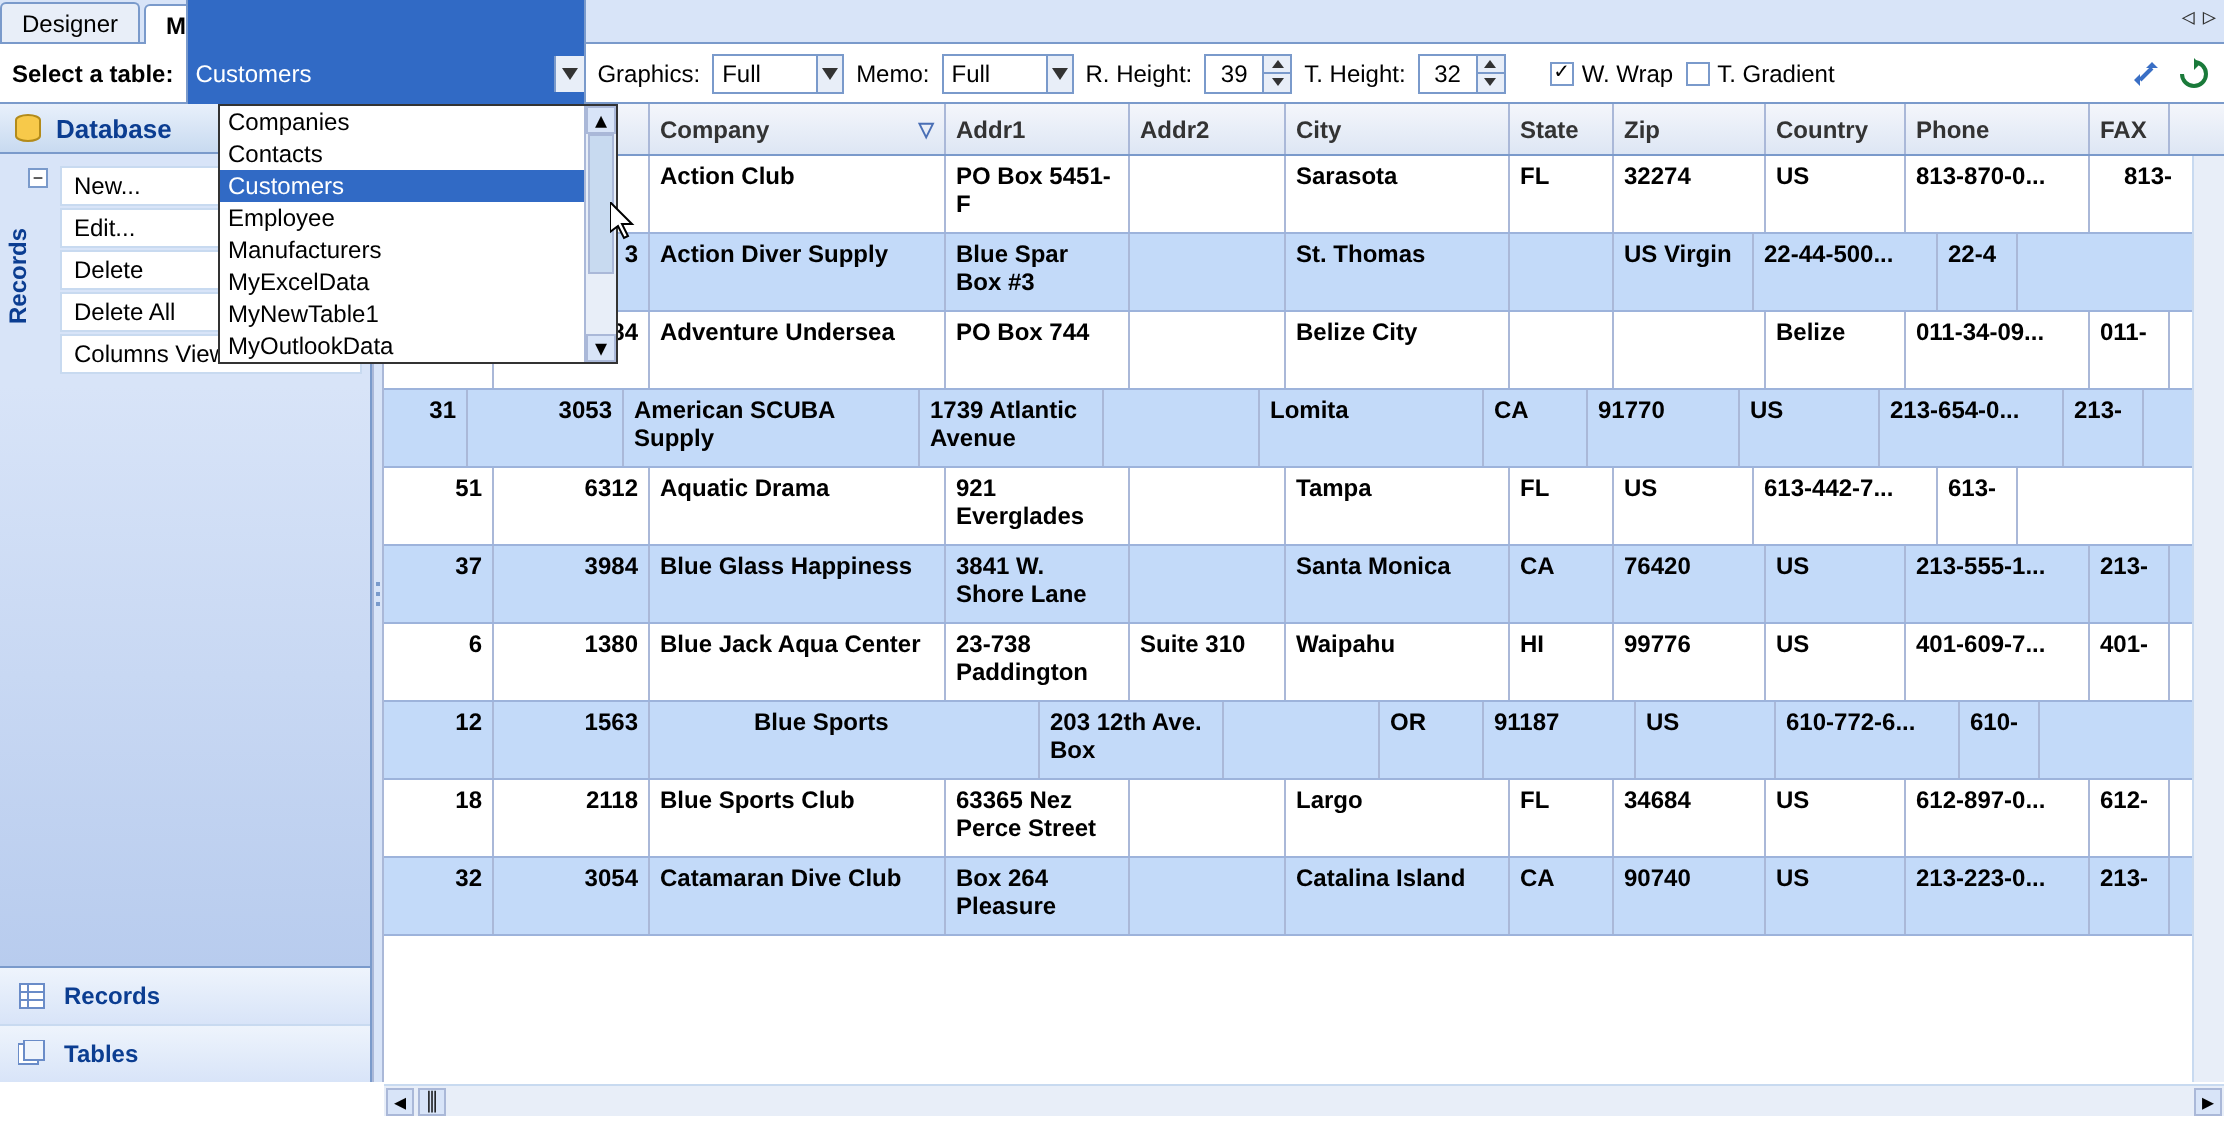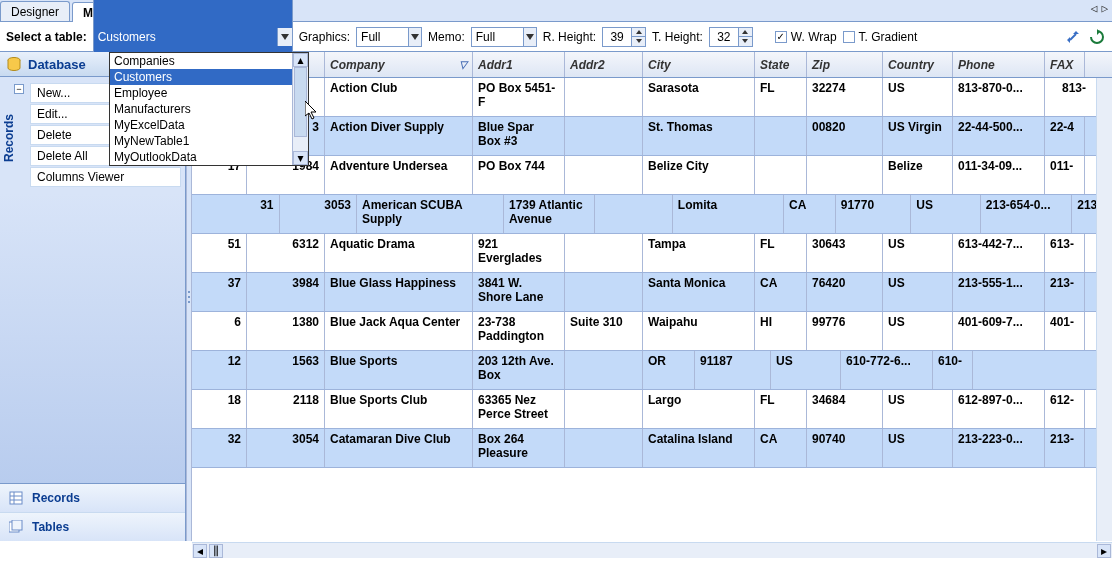--- a/index.html
+++ b/index.html
@@ -55,21 +55,21 @@
   
   .bottom-nav { border-top: 1px solid #7a9acb; }
   .bn-item { display: flex; align-items: center; padding: 6px 8px; background: linear-gradient(#eef4fc,#d8e4f8); border-bottom:1px solid #c8daf0; cursor:pointer; gap:8px; }
   .bn-item:last-child { border-bottom:none; }
   .bn-icon { width:16px; height:16px; display:flex; align-items:center; justify-content:center; }
   .bn-label { color:#0b3d91; font-weight:bold; }
   
   
   .grid-wrap { flex: 1; position: relative; overflow: hidden; background: #fff; }
   .grid-header { display: flex; background: linear-gradient(#f4f6fb,#dde6f4); border-bottom: 1px solid #7a9acb; height: 26px; }
-  .gh-cell { border-right: 1px solid #aab8d8; padding: 4px 5px; font-weight: bold; color: #333; overflow:hidden; white-space:nowrap; display:flex; align-items:center;font-style:italic; }
+  .gh-cell { border-right: 1px solid #aab8d8; padding: 4px 5px; font-weight: bold; color: #333; overflow:hidden; white-space:nowrap; display:flex; align-items:center; }
   .sort-ind { margin-left:auto; color:#4a6fb5; font-size:10px; }
   
   .grid-body { overflow: hidden; }
   .grid-row { display: flex; border-bottom: 1px solid #9db3db; height: 39px; }
   .grid-row.alt { background: #c3daf9; }
   .g-cell { border-right: 1px solid #aab8d8; padding: 3px 5px; overflow: hidden; word-wrap: break-word; font-size: 12px; }
   .g-cell.num { text-align: right; font-weight: bold; }
   .g-cell.bold { font-weight: bold; }
   
   .vscroll { position: absolute; right: 0; top: 26px; bottom: 0; width: 16px; background: #e8eef8; border-left:1px solid #c8daf0; }
@@ -276,60 +276,58 @@
           <div class="g-cell bold" style="width: 40px; margin-left: 12px;">813-</div>
         </div>
         <div class="grid-row alt">
           <div class="g-cell bold num" style="width: 55px;"></div>
           <div class="g-cell bold num" style="width: 78px;">3</div>
           <div class="g-cell bold" style="width: 148px;">Action Diver Supply</div>
           <div class="g-cell bold" style="width: 92px;">Blue Spar Box #3</div>
           <div class="g-cell bold" style="width: 78px;"></div>
           <div class="g-cell bold" style="width: 112px;">St. Thomas</div>
           <div class="g-cell bold" style="width: 52px;"></div>
-          <div class="g-cell bold" style="width: 76px;">00820</div>
           <div class="g-cell bold" style="width: 70px;">US Virgin</div>
           <div class="g-cell bold" style="width: 92px;">22-44-500...</div>
           <div class="g-cell bold" style="width: 40px;">22-4</div>
         </div>
         <div class="grid-row">
           <div class="g-cell bold num" style="width: 55px;">17</div>
           <div class="g-cell bold num" style="width: 78px;">1984</div>
           <div class="g-cell bold" style="width: 148px;">Adventure Undersea</div>
           <div class="g-cell bold" style="width: 92px;">PO Box 744</div>
           <div class="g-cell bold" style="width: 78px;"></div>
           <div class="g-cell bold" style="width: 112px;">Belize City</div>
           <div class="g-cell bold" style="width: 52px;"></div>
           <div class="g-cell bold" style="width: 76px;"></div>
           <div class="g-cell bold" style="width: 70px;">Belize</div>
           <div class="g-cell bold" style="width: 92px;">011-34-09...</div>
           <div class="g-cell bold" style="width: 40px;">011-</div>
         </div>
         <div class="grid-row alt">
-          <div class="g-cell bold num" style="width: 72px; margin-left: 16px;">31</div>
+          <div class="g-cell bold num" style="width: 42px;">31</div>
           <div class="g-cell bold num" style="width: 78px;">3053</div>
           <div class="g-cell bold" style="width: 148px;">American SCUBA Supply</div>
           <div class="g-cell bold" style="width: 92px;">1739 Atlantic Avenue</div>
           <div class="g-cell bold" style="width: 78px;"></div>
           <div class="g-cell bold" style="width: 112px;">Lomita</div>
           <div class="g-cell bold" style="width: 52px;">CA</div>
           <div class="g-cell bold" style="width: 76px;">91770</div>
           <div class="g-cell bold" style="width: 70px;">US</div>
           <div class="g-cell bold" style="width: 92px;">213-654-0...</div>
           <div class="g-cell bold" style="width: 40px;">213-</div>
         </div>
         <div class="grid-row">
           <div class="g-cell bold num" style="width: 55px;">51</div>
           <div class="g-cell bold num" style="width: 78px;">6312</div>
           <div class="g-cell bold" style="width: 148px;">Aquatic Drama</div>
           <div class="g-cell bold" style="width: 92px;">921 Everglades</div>
           <div class="g-cell bold" style="width: 78px;"></div>
           <div class="g-cell bold" style="width: 112px;">Tampa</div>
           <div class="g-cell bold" style="width: 52px;">FL</div>
-          <div class="g-cell bold" style="width: 76px;">30643</div>
           <div class="g-cell bold" style="width: 70px;">US</div>
           <div class="g-cell bold" style="width: 92px;">613-442-7...</div>
           <div class="g-cell bold" style="width: 40px;">613-</div>
         </div>
         <div class="grid-row alt">
           <div class="g-cell bold num" style="width: 55px;">37</div>
           <div class="g-cell bold num" style="width: 78px;">3984</div>
           <div class="g-cell bold" style="width: 148px;">Blue Glass Happiness</div>
           <div class="g-cell bold" style="width: 92px;">3841 W. Shore Lane</div>
           <div class="g-cell bold" style="width: 78px;"></div>
@@ -349,21 +347,21 @@
           <div class="g-cell bold" style="width: 112px;">Waipahu</div>
           <div class="g-cell bold" style="width: 52px;">HI</div>
           <div class="g-cell bold" style="width: 76px;">99776</div>
           <div class="g-cell bold" style="width: 70px;">US</div>
           <div class="g-cell bold" style="width: 92px;">401-609-7...</div>
           <div class="g-cell bold" style="width: 40px;">401-</div>
         </div>
         <div class="grid-row alt">
           <div class="g-cell bold num" style="width: 55px;">12</div>
           <div class="g-cell bold num" style="width: 78px;">1563</div>
-          <div class="g-cell bold" style="width: 148px;">Blue Sports</div>
+          <div class="g-cell bold" style="width: 148px; margin-left: 47px;">Blue Sports</div>
           <div class="g-cell bold" style="width: 92px;">203 12th Ave. Box</div>
           <div class="g-cell bold" style="width: 78px;"></div>
           <div class="g-cell bold" style="width: 52px;">OR</div>
           <div class="g-cell bold" style="width: 76px;">91187</div>
           <div class="g-cell bold" style="width: 70px;">US</div>
           <div class="g-cell bold" style="width: 92px;">610-772-6...</div>
           <div class="g-cell bold" style="width: 40px;">610-</div>
         </div>
         <div class="grid-row">
           <div class="g-cell bold num" style="width: 55px;">18</div>
@@ -398,20 +396,21 @@
 
 <div class="hscroll" style="position:absolute; left:192px; right:0; bottom:9px;">
   <div class="hs-btn">◂</div>
   <div class="hs-btn">⫼</div>
   <div class="hs-track"></div>
   <div class="hs-btn">▸</div>
 </div>
 
 <div class="dropdown-list" id="ddl">
   <div class="dd-item" style="padding-right: 18px;">Companies</div>
+    <div class="dd-item" style="padding-right: 18px;">Contacts</div>
     <div class="dd-item sel" style="padding-right: 18px;">Customers</div>
     <div class="dd-item" style="padding-right: 18px;">Employee</div>
     <div class="dd-item" style="padding-right: 18px;">Manufacturers</div>
     <div class="dd-item" style="padding-right: 18px;">MyExcelData</div>
     <div class="dd-item" style="padding-right: 18px;">MyNewTable1</div>
     <div class="dd-item" style="padding-right: 18px;">MyOutlookData</div>
     <div class="dd-scroll">
     <div class="sbtn">▴</div>
     <div class="sthumb"></div>
     <div class="sbtn" style="position:absolute;bottom:0;left:0;right:0">▾</div>

